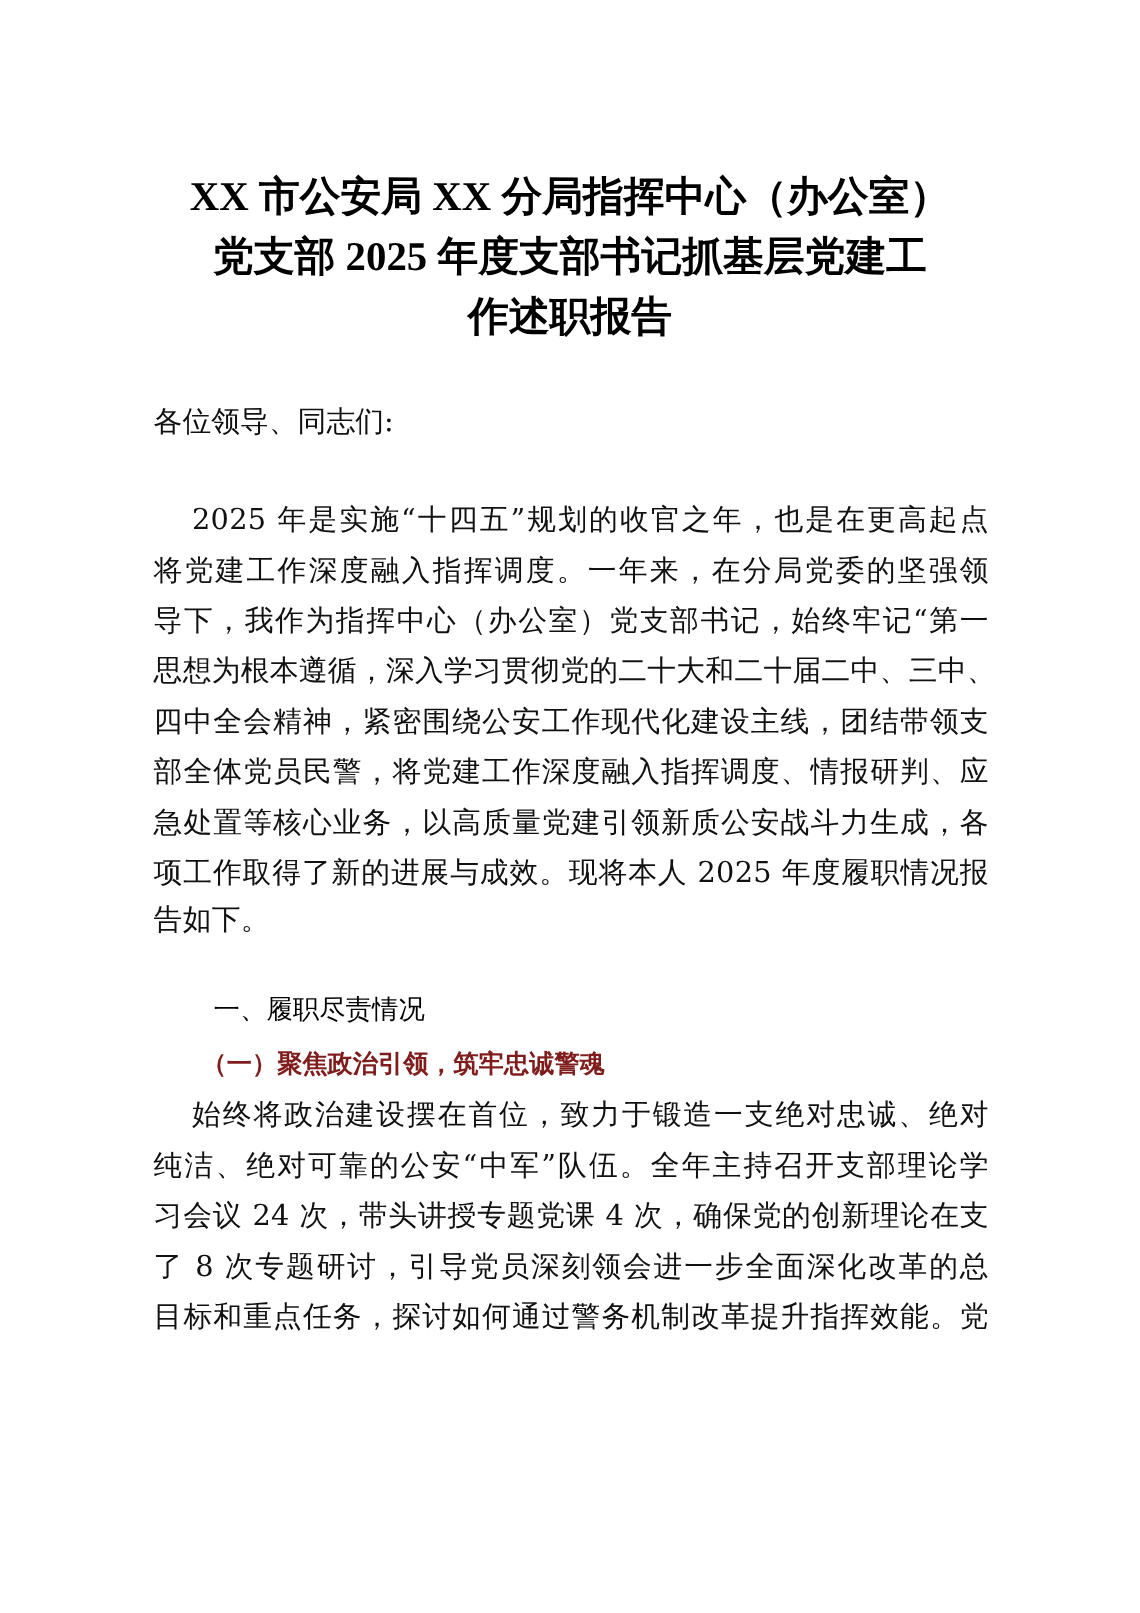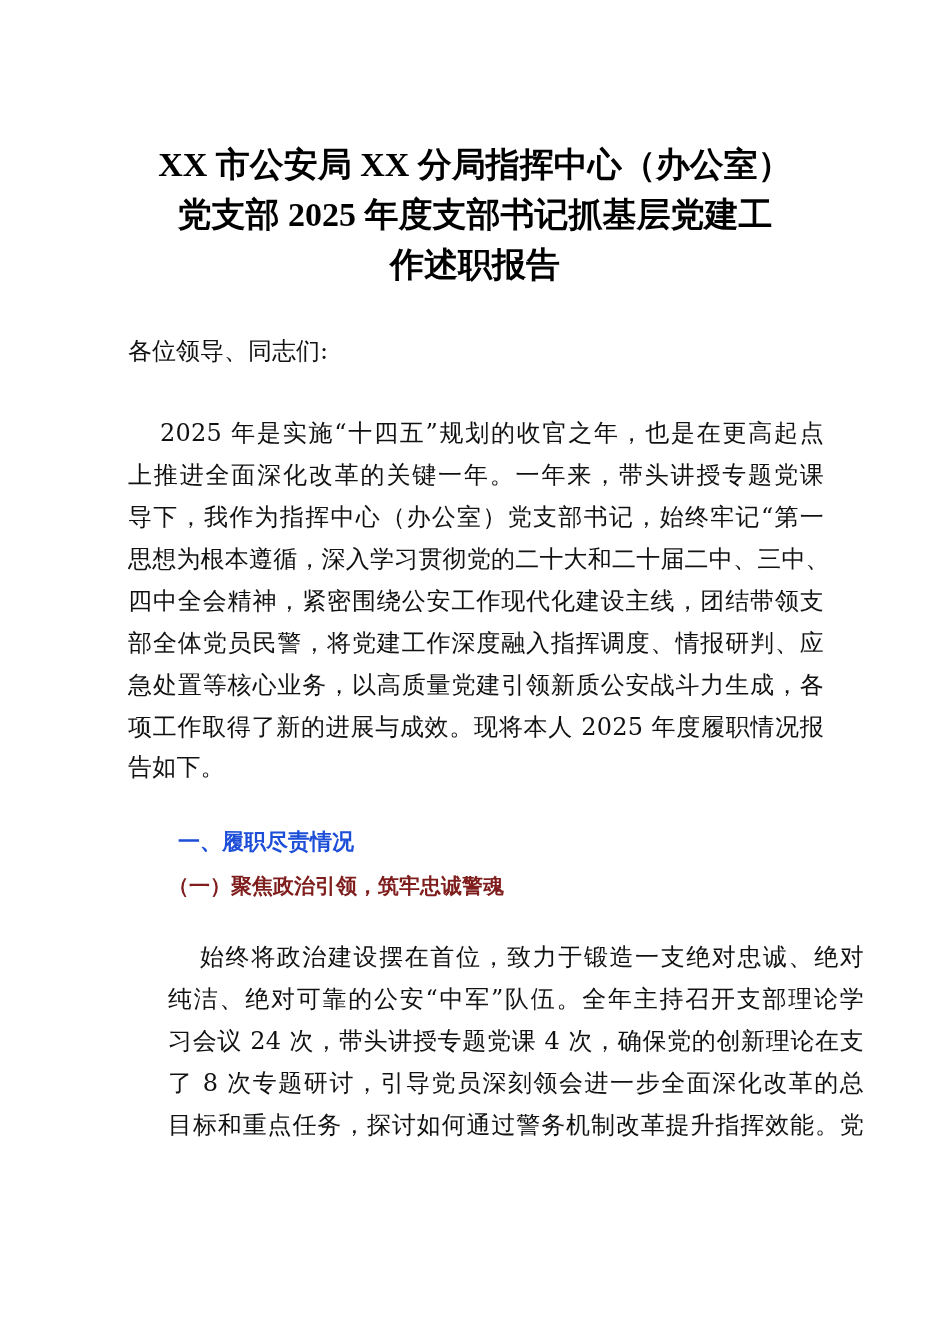--- a/index.html
+++ b/index.html
@@ -70,55 +70,55 @@
     }
     .para .pline.indent {
       padding-left: 32px;
     }
     .p1 { top: 372px; margin-top: 40px; }
     .h1 {
       position: absolute;
       left: 178px;
       top: 822px;
       font-family: "DejaVu Sans", "Liberation Sans", sans-serif;
-      font-weight: bold;
+      font-weight: normal;
       font-size: 22px;
       line-height: 40px;
       white-space: nowrap;
-      color: #1d4ed8;
+      color: #000000;
     }
     .h2 {
       position: absolute;
       left: 168px;
       top: 866px;
       font-family: "DejaVu Serif", "Liberation Serif", serif;
       font-weight: bold;
       font-size: 21px;
       line-height: 40px;
       white-space: nowrap;
       color: #7f1d1d;
     }
-    .p2 { top: 936px; margin-left: 40px; }
+    .p2 { top: 908px; }
   </style>
 </head>
 <body>
 
 <div class="page">
 
   <div class="title">
     <span class="line">XX 市公安局 XX 分局指挥中心（办公室）</span>
     <span class="line">党支部 2025 年度支部书记抓基层党建工</span>
     <span class="line">作述职报告</span>
   </div>
 
   <div class="body-block salutation">各位领导、同志们:</div>
 
   <div class="body-block para p1">
     <span class="pline indent">2025 年是实施“十四五”规划的收官之年，也是在更高起点</span>
-    <span class="pline">上推进全面深化改革的关键一年。一年来，带头讲授专题党课</span>
+    <span class="pline">将党建工作深度融入指挥调度。一年来，在分局党委的坚强领</span>
     <span class="pline">导下，我作为指挥中心（办公室）党支部书记，始终牢记“第一</span>
     <span class="pline">思想为根本遵循，深入学习贯彻党的二十大和二十届二中、三中、</span>
     <span class="pline">四中全会精神，紧密围绕公安工作现代化建设主线，团结带领支</span>
     <span class="pline">部全体党员民警，将党建工作深度融入指挥调度、情报研判、应</span>
     <span class="pline">急处置等核心业务，以高质量党建引领新质公安战斗力生成，各</span>
     <span class="pline">项工作取得了新的进展与成效。现将本人 2025 年度履职情况报</span>
     <span class="pline last">告如下。</span>
   </div>
 
   <div class="h1">一、履职尽责情况</div>

